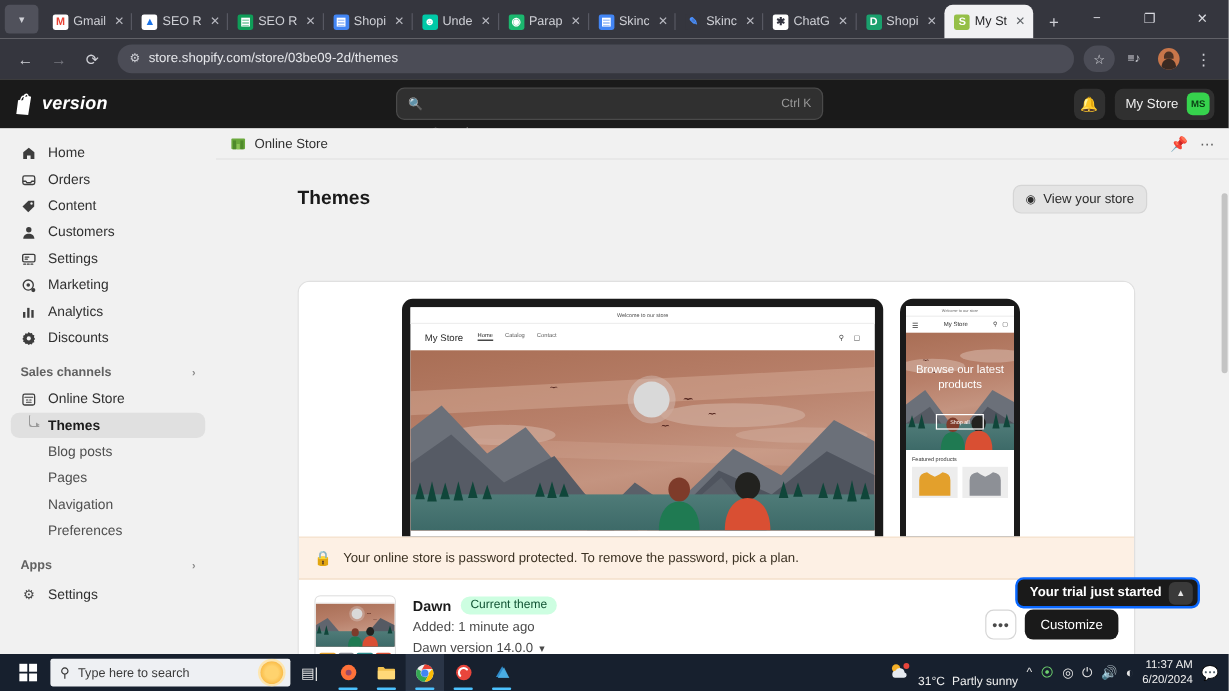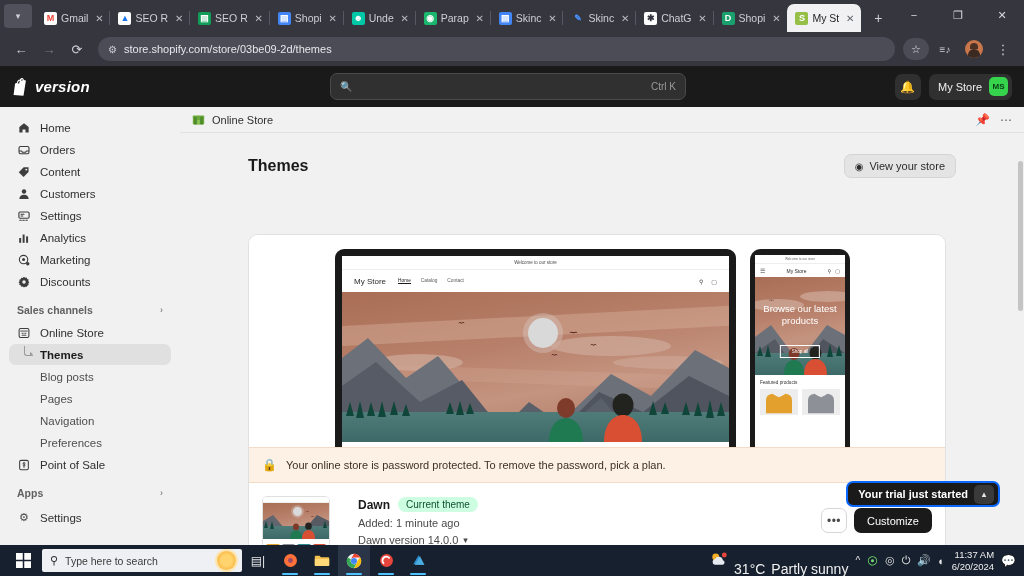--- a/index.html
+++ b/index.html
@@ -209,21 +209,21 @@
     background: #fdf0e4; border-top: 1px solid #f2dcc6; border-bottom: 1px solid #f2dcc6;
     height: 36px; display: flex; align-items: center; gap: 9px; padding: 0 13px;
   }
   .pw-text { font-size: 11px; color: #3c3223; }
   .pw-actions { margin-left: auto; display: flex; align-items: center; gap: 12px; }
   .pw-link { font-size: 11px; color: #303030; }
   .pw-btn { height: 23px; background: #fff; border: 1px solid #d4d4d4; border-radius: 7px;
             font-size: 11px; color: #2b2b2b; display: flex; align-items: center; padding: 0 9px; }
 
   
-  .theme-row { display: flex; gap: 28px; padding: 13px 13px 16px 13px; position: relative; }
+  .theme-row { display: flex; gap: 14px; padding: 13px 13px 16px 13px; position: relative; }
   .thumb { width: 68px; height: 58px; border: 1px solid #e0e0e0; border-radius: 5px;
            overflow: hidden; flex: 0 0 68px; background: #fff; position: relative; }
   .thumb-nav { height: 6px; background: #fff; border-bottom: .5px solid #eee; }
   .thumb-hero { height: 36px; position: relative; overflow: hidden; }
   .thumb-foot { height: 15px; background: #fff; display: flex; gap: 2px;
                 align-items: center; padding: 2px 3px 0 3px; }
   .sw { flex: 1; height: 7px; border-radius: 2px; }
   .theme-meta { padding-top: 1px; }
   .tm-line1 { display: flex; align-items: center; gap: 8px; }
   .tm-name { font-size: 12px; font-weight: bold; color: #1a1a1a; }
@@ -264,21 +264,21 @@
                overflow: hidden; }
   .tb-search .ph { font-size: 10.5px; color: #3a3a3a; }
   .tb-icon { width: 32px; height: 31px; display: flex; align-items: center; justify-content: center;
              color: #e6e6e6; font-size: 12px; position: relative; }
   .tb-icon.running::after { content: ""; position: absolute; bottom: 1px; left: 8px; width: 16px;
                             height: 2px; background: #4cc2ff; border-radius: 1px; }
   .tb-icon.active { background: #2a3547; }
   .tray { margin-left: auto; display: flex; align-items: center; gap: 7px; padding-right: 4px;
           color: #e6e6e6; font-size: 10px; }
   .weather { display: flex; align-items: center; gap: 6px; }
-  .weather .t { font-size: 14px; color: #f0f0f0; margin-top: 16px; }
+  .weather .t { font-size: 10px; color: #f0f0f0; margin-top: 16px; }
   .clock { text-align: right; line-height: 1.18; font-size: 9.5px; color: #f0f0f0; }
 </style>
 </head>
 <body>
 
 <div class="screen">
 
   <div class="browser-tabbar">
     <div class="tab-list-btn">▾</div>
     <div id="tabs-host" style="display:flex; align-items:flex-end;">
@@ -428,36 +428,36 @@
               <rect x="1.2" y="2.6" width="13.6" height="8.4" rx="1.6" fill="none" stroke="#3d3d3d" stroke-width="1.5"></rect>
               <path d="M4 5.6h4M4 8h2.4" stroke="#3d3d3d" stroke-width="1.4" stroke-linecap="round"></path>
               <path d="M2.4 13.6h2M6.4 13.6h2M10.4 13.6h2" stroke="#3d3d3d" stroke-width="1.4" stroke-linecap="round"></path>
             </svg>
           </span>
           <span>Settings</span>
         </div>
         <div class="nav-row">
           <span class="ico">
             <svg viewBox="0 0 16 16" width="12" height="12">
+              <circle cx="7.4" cy="7.4" r="5.6" fill="none" stroke="#3d3d3d" stroke-width="1.5"></circle>
+              <circle cx="7.4" cy="7.4" r="2" fill="#3d3d3d"></circle>
+              <circle cx="13" cy="13" r="2.3" fill="#3d3d3d"></circle>
+            </svg>
+          </span>
+          <span>Marketing</span>
+        </div>
+        <div class="nav-row">
+          <span class="ico">
+            <svg viewBox="0 0 16 16" width="12" height="12">
               <rect x="1.6" y="8" width="2.6" height="6.4" fill="#3d3d3d"></rect>
               <rect x="6.2" y="3.4" width="2.6" height="11" fill="#3d3d3d"></rect>
               <rect x="10.8" y="5.8" width="2.6" height="8.6" fill="#3d3d3d"></rect>
             </svg>
           </span>
           <span>Analytics</span>
-        </div>
-        <div class="nav-row">
-          <span class="ico">
-            <svg viewBox="0 0 16 16" width="12" height="12">
-              <circle cx="7.4" cy="7.4" r="5.6" fill="none" stroke="#3d3d3d" stroke-width="1.5"></circle>
-              <circle cx="7.4" cy="7.4" r="2" fill="#3d3d3d"></circle>
-              <circle cx="13" cy="13" r="2.3" fill="#3d3d3d"></circle>
-            </svg>
-          </span>
-          <span>Marketing</span>
         </div>
         <div class="nav-row">
           <span class="ico">
             <svg viewBox="0 0 16 16" width="12" height="12">
               <path d="M8 .8l1.7 1.5 2.2-.5.8 2.1 2.1.8-.5 2.2L15.8 9l-1.5 1.7.5 2.2-2.1.8-.8 2.1-2.2-.5L8 16.3 6.3 14.8l-2.2.5-.8-2.1-2.1-.8.5-2.2L.2 9l1.5-1.7-.5-2.2 2.1-.8.8-2.1 2.2.5z" fill="#3d3d3d" transform="scale(.92) translate(.6 .3)"></path>
               <circle cx="8" cy="8" r="2.3" fill="#f1f1f1"></circle>
             </svg>
           </span>
           <span>Discounts</span>
         </div>
@@ -489,29 +489,20 @@
           <span>Pages</span>
         </div>
         <div class="nav-sub">
           <span>Navigation</span>
         </div>
         <div class="nav-sub">
           <span>Preferences</span>
         </div>
       </div>
 
-    <div class="nav-row">
-      <span class="ico">
-        <svg viewBox="0 0 16 16" width="12" height="12">
-            <rect x="2.2" y="1.8" width="11.6" height="12.4" rx="2" fill="none" stroke="#3d3d3d" stroke-width="1.4"></rect>
-            <path d="M8 4.5v7M9.6 5.4c-.6-.7-2.8-.9-2.8.6s2.8.6 2.8 2.1c0 1.5-2.3 1.4-3 .6" fill="none" stroke="#3d3d3d" stroke-width="1.1" stroke-linecap="round"></path>
-          </svg>
-      </span>
-      <span>Point of Sale</span>
-    </div>
 
     <div class="sec-head">
       <span>Apps</span>
       <span class="chev">›</span>
     </div>
 
     <div class="nav-row" style="margin-top:4px;">
       <span class="ico">⚙</span>
       <span>Settings</span>
     </div>

